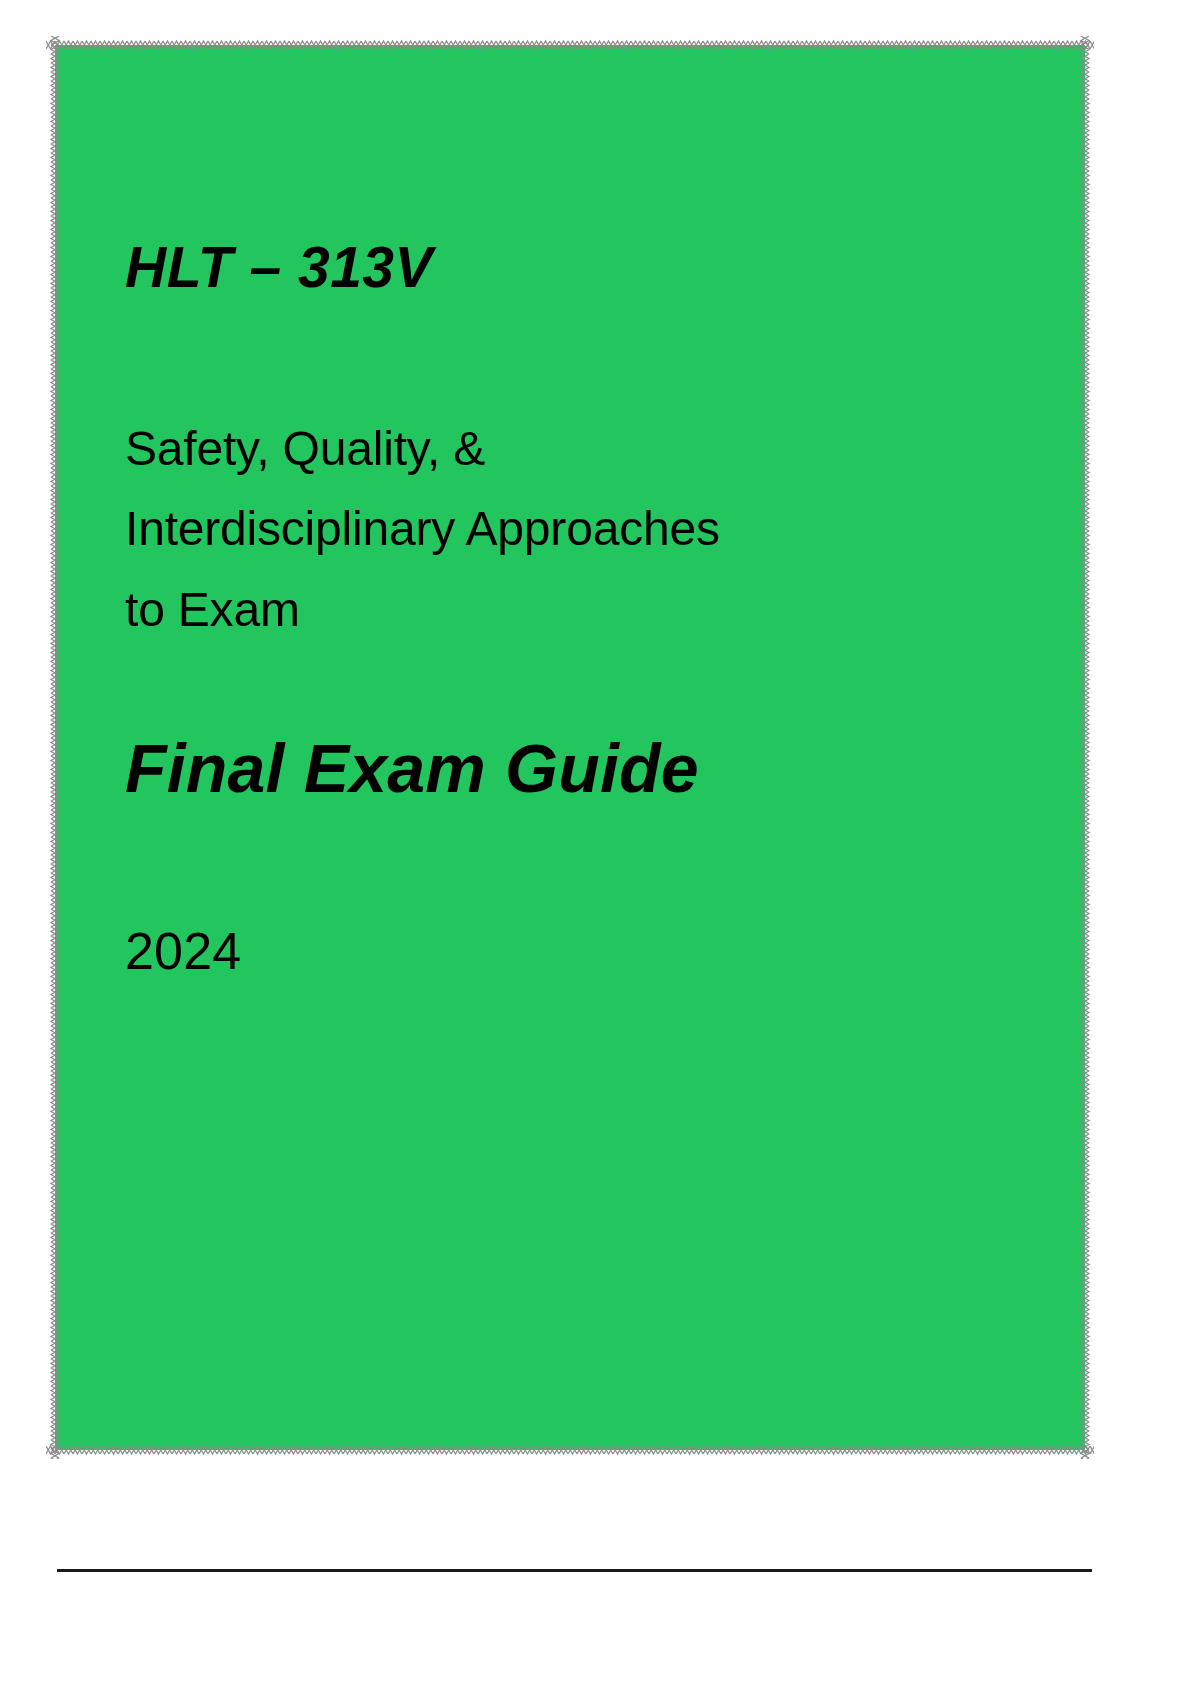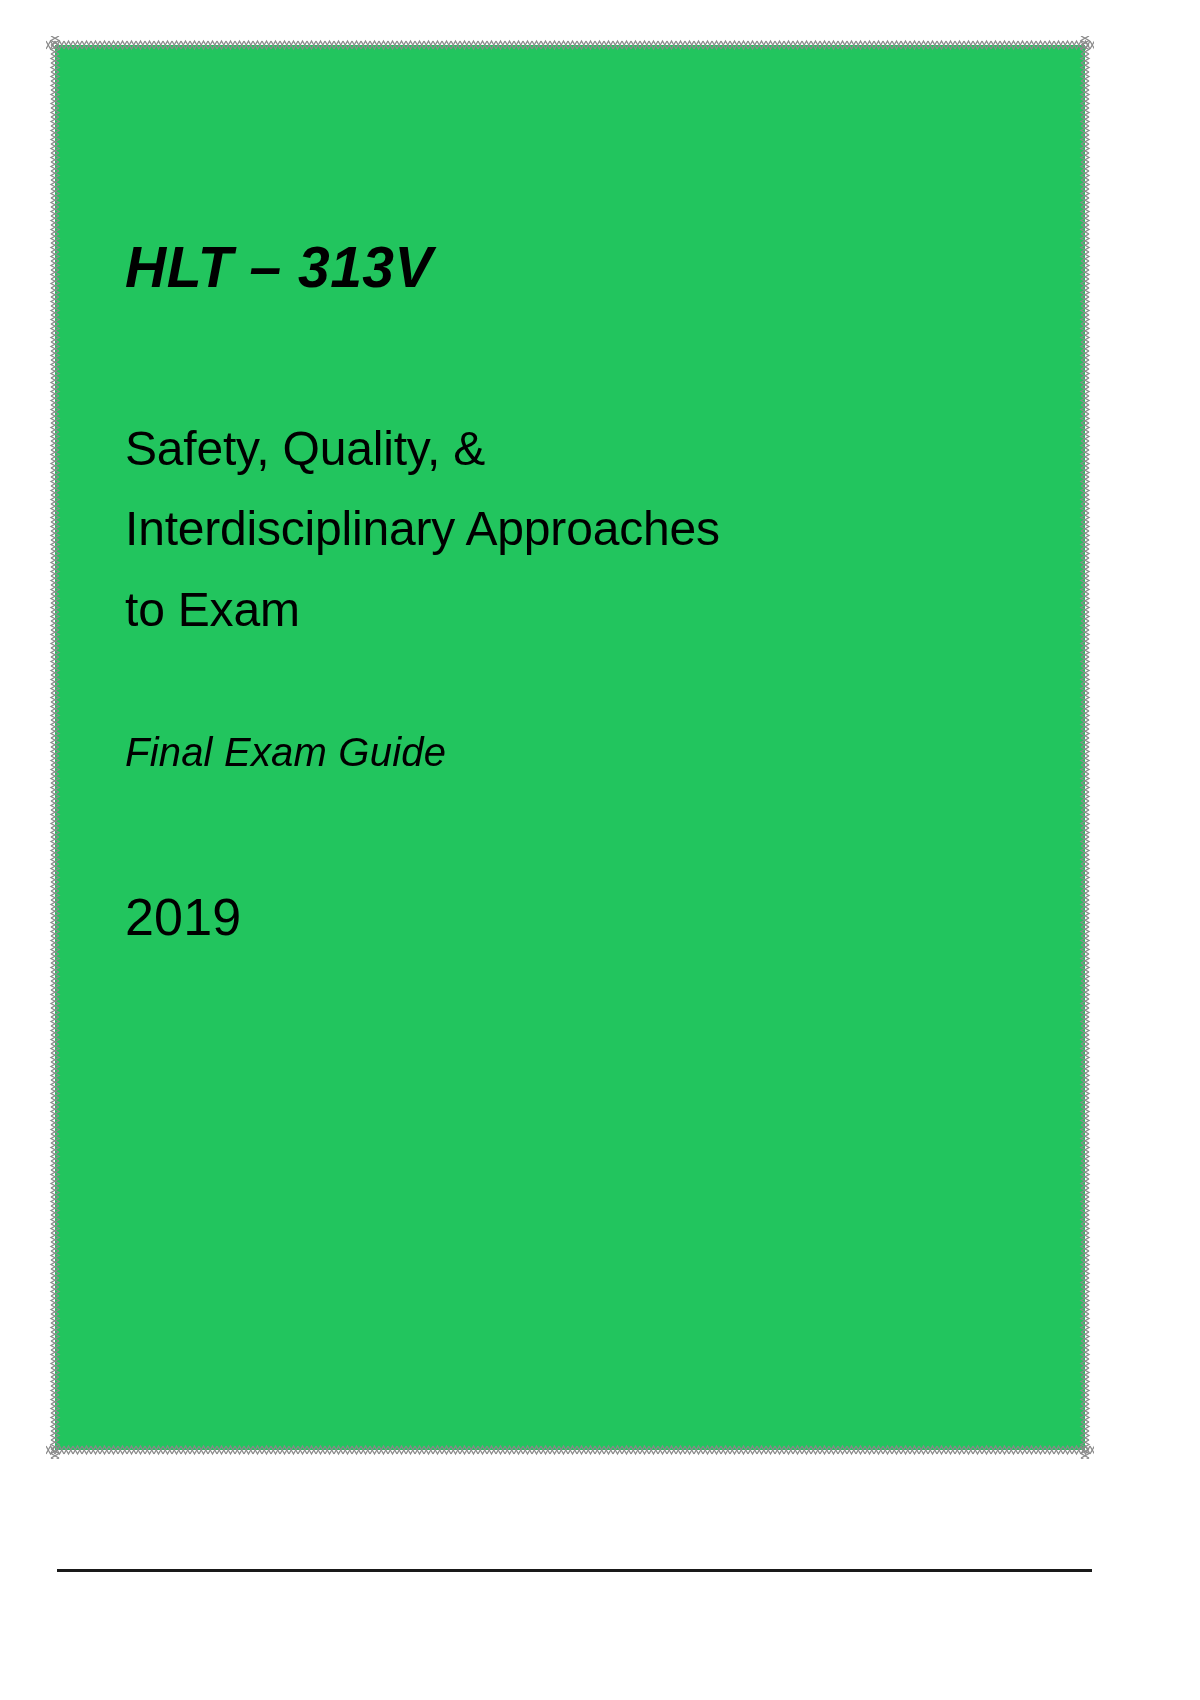--- a/index.html
+++ b/index.html
@@ -58,23 +58,23 @@
   .doc-subtitle {
     font-weight: normal;
     font-style: normal;
     font-size: 48px;
     line-height: 1.68;
     margin: 0 0 78px 0;
     letter-spacing: -0.2px;
   }
 
   .doc-guide {
-    font-weight: normal;
+    font-weight: bold;
     font-style: italic;
-    font-size: 40px;
+    font-size: 68px;
     line-height: 1.2;
     margin: 0 0 110px 0;
     letter-spacing: 0.2px;
   }
 
   .doc-qa {
     font-weight: normal;
     font-style: normal;
     font-size: 52px;
     line-height: 1.2;
@@ -140,18 +140,18 @@
 
     <div class="doc-subtitle">
       <div>Safety, Quality, &amp;</div>
       <div>Interdisciplinary Approaches</div>
       <div>to Exam</div>
     </div>
 
     <div class="doc-guide">Final Exam Guide</div>
 
 
-    <div class="doc-year">2019</div>
+    <div class="doc-year">2024</div>
 
   </div>
 </div>
 
 <div class="bottom-rule"></div>
 
 </body></html>

